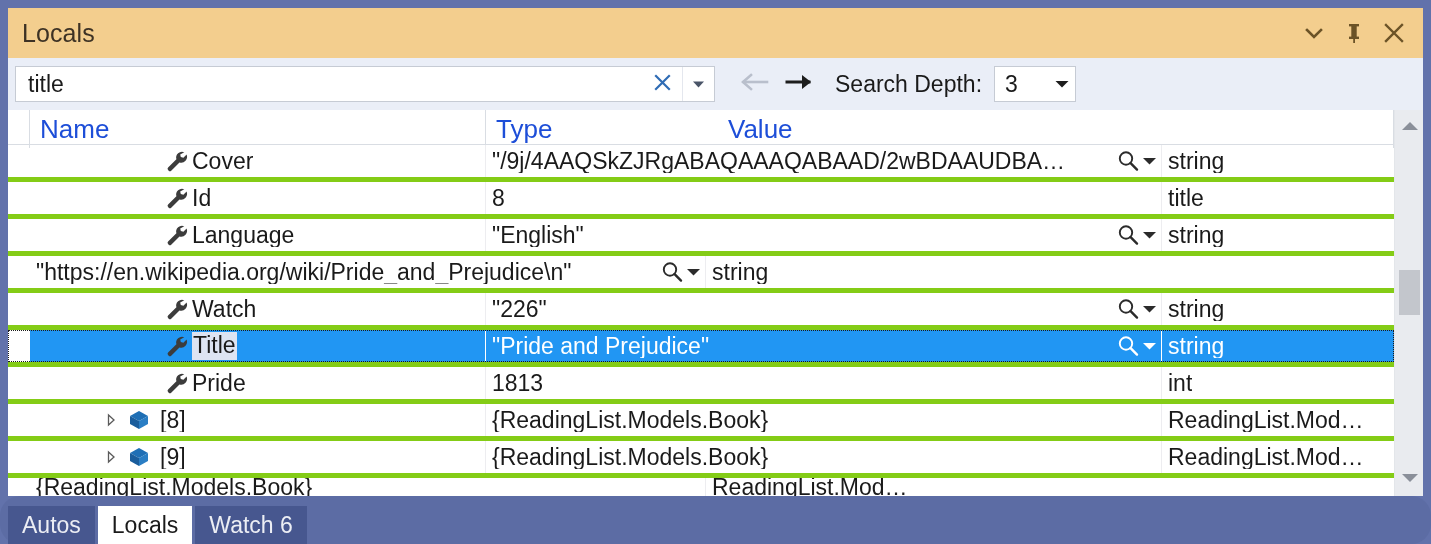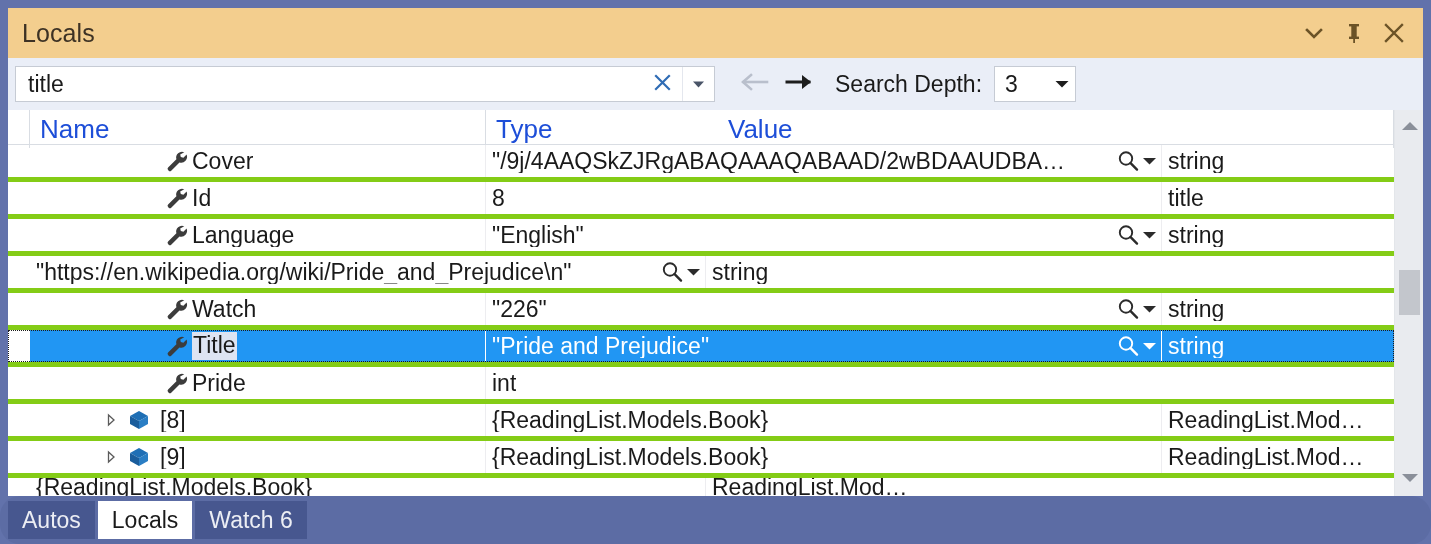--- a/index.html
+++ b/index.html
@@ -269,21 +269,21 @@
     background: #c3c6cc;
   }
 
   
   .tabstrip {
     position: absolute;
     left: 0; bottom: 0;
     width: 1431px; height: 48px;
     background: #5c6ca4;
     display: flex;
-    align-items: center;
+    align-items: flex-end;
     border-radius: 20px;
   }
   .tab {
     height: 38px;
     display: flex;
     align-items: center;
     padding: 0 14px;
     font-size: 23px;
     color: #eceef4;
     background: #47578f;
@@ -578,20 +578,25 @@
             <div class="cell name-cell">
               <span class="nm-indent-1"></span>
               <span class="expander spacer"></span>
               <span class="icon-wrench">
                 <svg width="24" height="24" viewBox="0 0 24 24">
                   <path d="M19.3 3.2a5.9 5.9 0 0 0-7.9 7.1L3.1 18.6a1.8 1.8 0 0 0 0 2.5l.6.6a1.8 1.8 0 0 0 2.5 0l8.3-8.3a5.9 5.9 0 0 0 7.1-7.9l-3.2 3.2-2.6-.6-.6-2.6z" fill="#3c3c3c"></path>
                 </svg>
               </span>
               <span class="cell-text name-text">Pride</span>
             </div>
+            <div class="cell value-cell">
+              <div class="value-inner">
+                <span class="cell-text">1813</span>
+              </div>
+            </div>
             <div class="cell type-cell">
               <span class="cell-text">int</span>
             </div>
           </div>
           <div class="row">
             <div class="cell indent-cell"></div>
             <div class="cell name-cell">
               <span class="nm-indent-2"></span>
               <span class="expander">
                 <svg width="12" height="14" viewBox="0 0 12 14">

